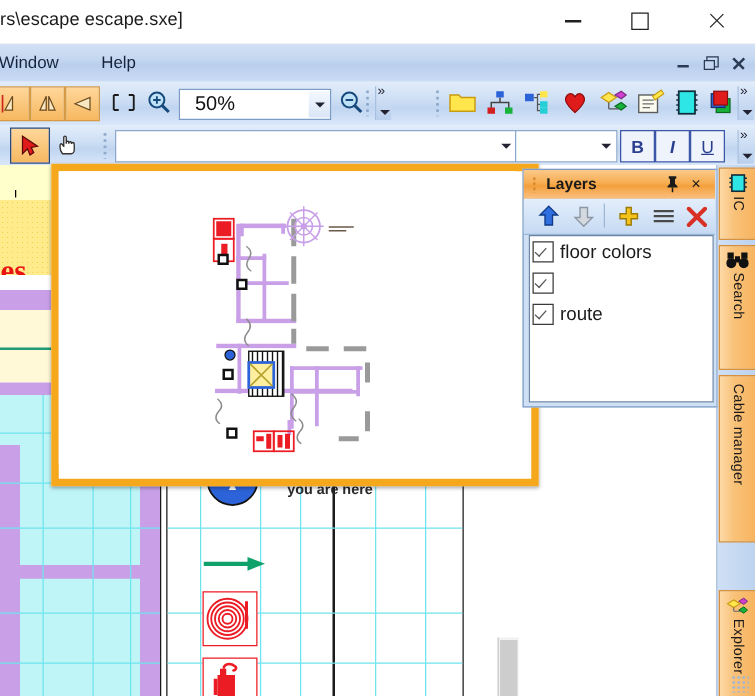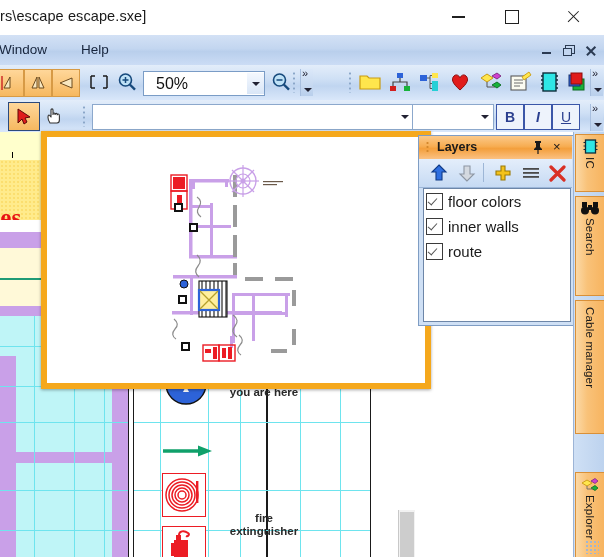--- a/index.html
+++ b/index.html
@@ -551,22 +551,20 @@
     </div>
 
     <div class="lg-box" style="left:162px;top:366px;width:42px;height:46px;">
       <svg width="42" height="46" viewBox="0 0 42 46">
         <rect x="11" y="13" width="14" height="28" fill="#ec1c24"></rect>
         <rect x="13" y="8" width="5" height="6" fill="#ec1c24"></rect>
         <path d="M16 8 C16 4 21 3 25 6 C27 7.5 25 10 23 9" fill="none" stroke="#ec1c24" stroke-width="2"></path>
         <rect x="8" y="16" width="3" height="13" fill="#ec1c24"></rect>
       </svg>
     </div>
-    <div class="lg-label" style="left:200px;top:352px;width:128px;white-space:pre-line;">fire
-extinguisher</div>
 
   </div>
 
   <div id="vscroll">
     <div id="vscroll-thumb"></div>
   </div>
 </div>
 
 <div id="preview-window" class="abs">
   <div id="preview-inner">
@@ -720,21 +718,20 @@
     </div>
   </div>
 
   <div id="layers-list">
     <div class="layer-row">
       <div class="lchk"></div>
       <div class="layer-name">floor colors</div>
     </div>
     <div class="layer-row">
       <div class="lchk"></div>
-      <div class="layer-name">inner walls</div>
     </div>
     <div class="layer-row">
       <div class="lchk"></div>
       <div class="layer-name">route</div>
     </div>
   </div>
 </div>
 
 <div id="tabstrip" class="abs">
 

